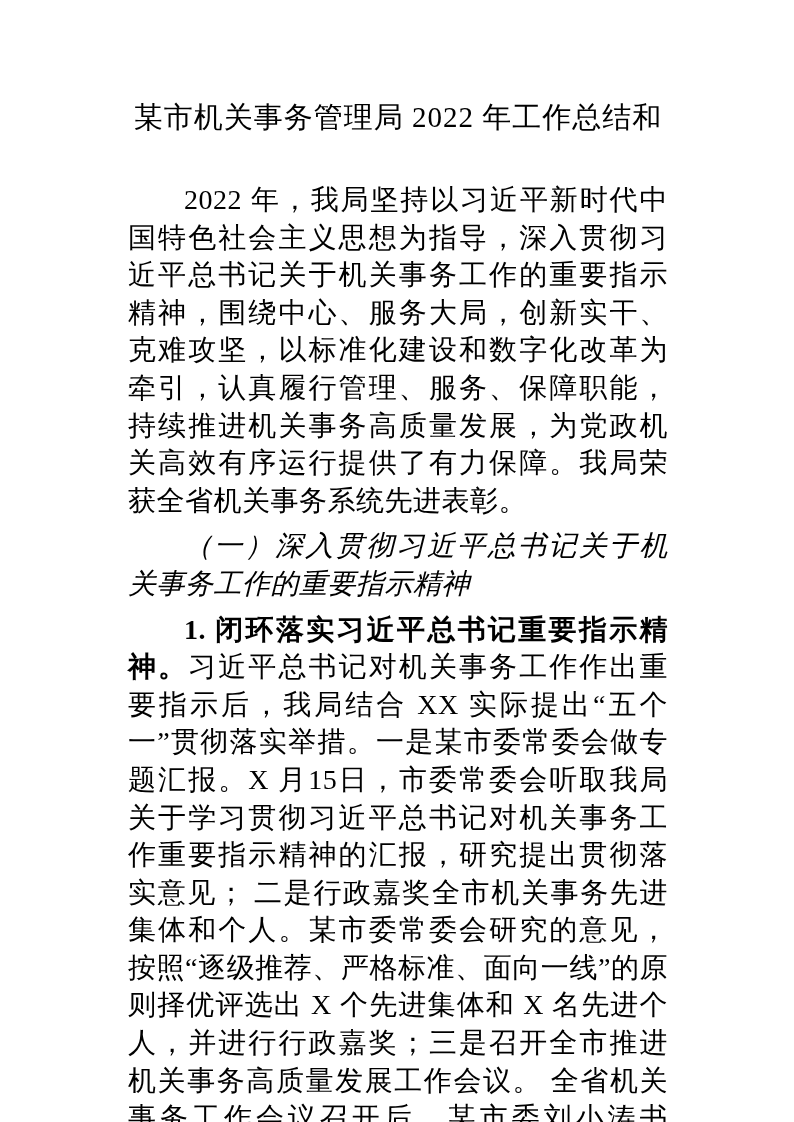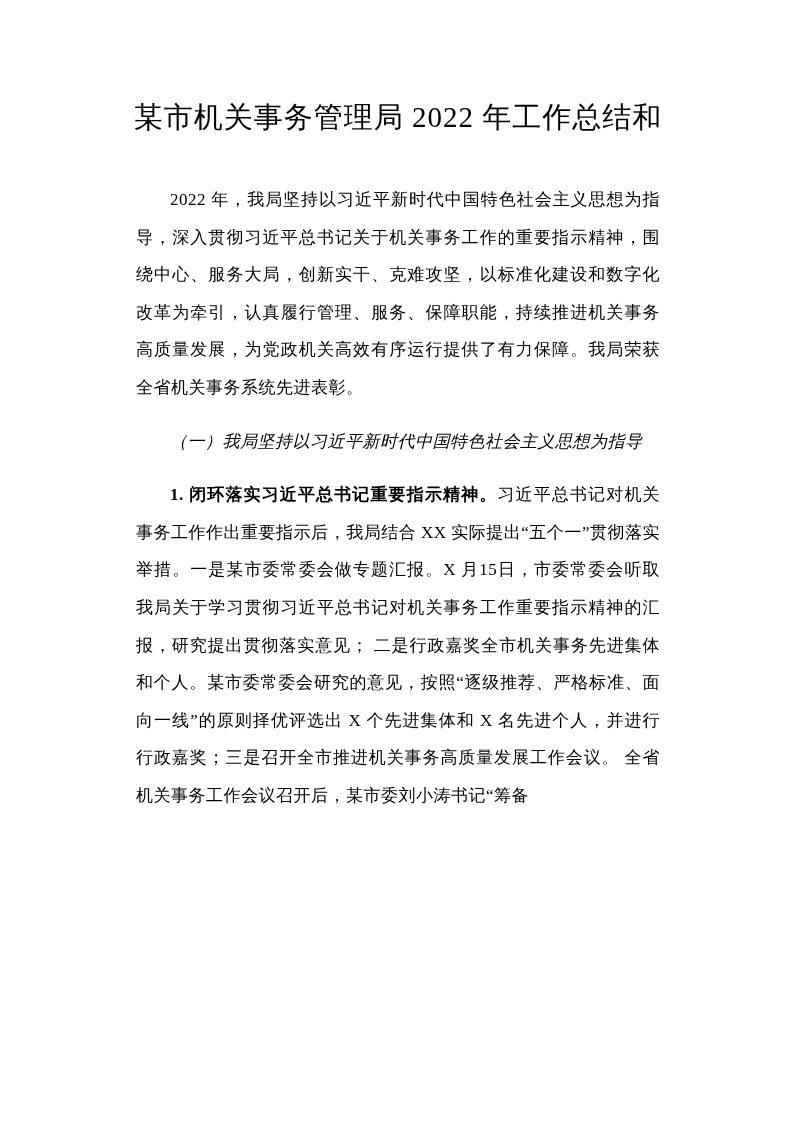--- a/index.html
+++ b/index.html
@@ -24,22 +24,22 @@
   }
   .doc-title {
     text-align: center;
     font-size: 29px;
     line-height: 47px;
     font-weight: 400;
     margin: 0 0 40px 0;
     letter-spacing: 1px;
   }
   .doc-body p {
-    margin: 16px;
-    font-size: 17px;
+    margin: 8px;
+    font-size: 28px;
     line-height: 37.6px;
     text-align: justify;
     text-justify: inter-ideograph;
     text-indent: 2em;
     letter-spacing: 0.5px;
   }
   .heading-hei {
     font-family: "Liberation Sans", "DejaVu Sans", sans-serif;
     font-weight: 700;
     letter-spacing: 0.5px;
@@ -58,18 +58,18 @@
 <div class="page">
 
   <div class="doc-title">
     <div>某市机关事务管理局 2022 年工作总结和</div>
   </div>
 
   <div class="doc-body">
     <p>2022 年，我局坚持以习近平新时代中国特色社会主义思想为指导，深入贯彻习近平总书记关于机关事务工作的重要指示精神，围绕中心、服务大局，创新实干、克难攻坚，以标准化建设和数字化改革为牵引，认真履行管理、服务、保障职能，持续推进机关事务高质量发展，为党政机关高效有序运行提供了有力保障。我局荣获全省机关事务系统先进表彰。</p>
 
 
-    <p class="heading-kai">（一）我局坚持以习近平新时代中国特色社会主义思想为指导</p>
+    <p class="heading-kai">（一）深入贯彻习近平总书记关于机关事务工作的重要指示精神</p>
 
     <p><span class="item-lead">1. 闭环落实习近平总书记重要指示精神。</span><span>习近平总书记对机关事务工作作出重要指示后，我局结合 XX 实际提出“五个一”贯彻落实举措。一是某市委常委会做专题汇报。X 月15日，市委常委会听取我局关于学习贯彻习近平总书记对机关事务工作重要指示精神的汇报，研究提出贯彻落实意见； 二是行政嘉奖全市机关事务先进集体和个人。某市委常委会研究的意见，按照“逐级推荐、严格标准、面向一线”的原则择优评选出 X 个先进集体和 X 名先进个人，并进行行政嘉奖；三是召开全市推进机关事务高质量发展工作会议。 全省机关事务工作会议召开后，某市委刘小涛书记“筹备</span></p>
   </div>
 
 </div>
 
 </body></html>

